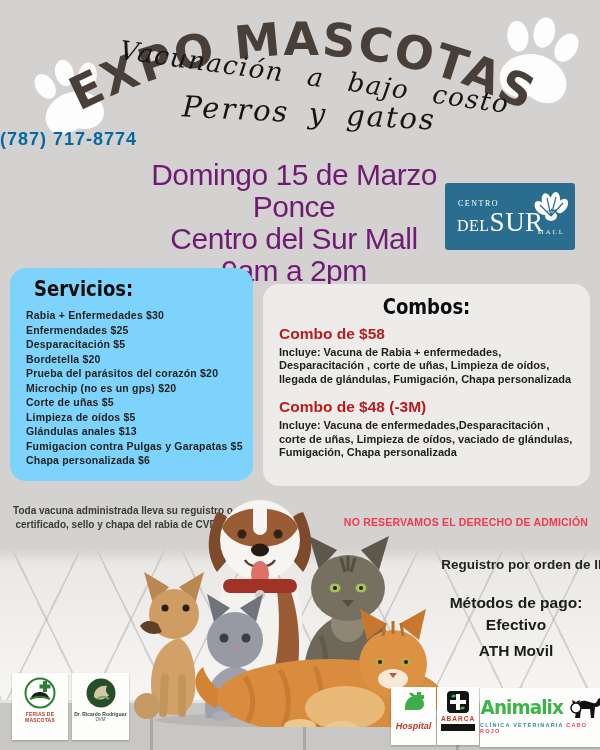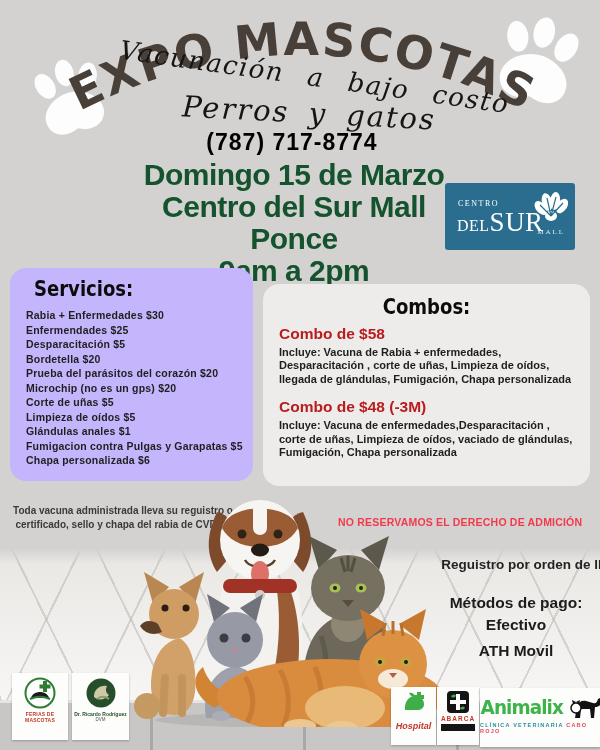--- a/index.html
+++ b/index.html
@@ -20,53 +20,53 @@
 
   
   .paw{position:absolute;z-index:2;}
   .paw-left{left:26px;top:56px;width:84px;height:84px;transform:rotate(-14deg);}
   .paw-right{left:486px;top:12px;width:98px;height:96px;transform:rotate(13deg);}
   .title-arc{position:absolute;left:0;top:0;width:600px;height:150px;z-index:2;}
   .subtitle{position:absolute;z-index:2;color:#161514;white-space:nowrap;
       font-family:"DejaVu Serif",serif;font-style:italic;}
   .subtitle-1{left:118px;top:62px;font-size:26px;letter-spacing:1.5px;word-spacing:14px;transform:rotate(8deg);}
   .subtitle-2{left:182px;top:96px;font-size:29px;letter-spacing:2px;word-spacing:8px;transform:rotate(3deg);}
-  .phone{position:absolute;left:0;top:129px;width:584px;text-align:center;z-index:2;
-      font-weight:bold;font-size:23px;letter-spacing:1px;color:#000000;}
+  .phone{position:absolute;left:0;top:129px;width:584px;z-index:2;
+      font-weight:bold;font-size:18px;letter-spacing:1px;color:#0369a1;}
   .event-block{position:absolute;left:0;top:159px;width:588px;text-align:center;z-index:2;
-      font-weight:bold;font-size:30px;line-height:32px;letter-spacing:-0.5px;color:#14532d;}
+      font-weight:normal;font-size:30px;line-height:32px;letter-spacing:-0.5px;color:#701a75;}
 
   
   .mall-logo{position:absolute;left:445px;top:183px;width:130px;height:67px;background:#2a6d8e;
       border-radius:3px;z-index:3;font-family:"Liberation Serif",serif;color:#ffffff;}
   .ml-centro{position:absolute;left:13px;top:16px;font-size:8px;letter-spacing:1.5px;text-transform:uppercase;}
   .ml-delsur{position:absolute;left:12px;top:24px;display:flex;align-items:baseline;}
   .ml-del{font-size:16px;text-transform:uppercase;letter-spacing:0.5px;}
   .ml-sur{font-size:27px;text-transform:uppercase;letter-spacing:0.5px;}
   .ml-shell{position:absolute;right:7px;top:9px;}
   .ml-mall{position:absolute;right:10px;top:45px;font-size:7px;letter-spacing:2px;text-transform:uppercase;color:#e3edf2;}
 
   
   .panel{position:absolute;z-index:2;border-radius:16px;box-sizing:border-box;}
-  .panel-services{left:10px;top:268px;width:243px;height:213px;background:#c4b5fd;padding:8px 6px 0 16px;}
+  .panel-services{left:10px;top:268px;width:243px;height:213px;background:#7dd3fc;padding:8px 6px 0 16px;}
   .panel-combos{left:263px;top:284px;width:327px;height:202px;background:#edecea;padding:4px 16px 0 16px;}
   .svc-heading{font-family:"DejaVu Sans",sans-serif;font-weight:bold;font-size:22px;color:#0c0c0c;
       transform:scaleX(.82);transform-origin:left;margin:0 0 7px 8px;}
   .svc-item{font-weight:bold;font-size:10.5px;line-height:14.5px;letter-spacing:0.2px;
       color:#1f1f1e;white-space:nowrap;}
   .combos-heading{font-family:"DejaVu Sans",sans-serif;font-weight:bold;font-size:22px;color:#0c0c0c;
       text-align:center;transform:scaleX(.82);margin:6px 0 4px 0;}
   .combo-title{font-weight:bold;font-size:15.5px;color:#b91c1c;margin-top:6px;}
   .combo-details{font-weight:bold;font-size:11px;line-height:13.4px;color:#1e1e1d;margin-top:3px;}
   .combo+.combo{margin-top:12px;}
 
   
   .registry-note{position:absolute;left:4px;top:504px;width:238px;z-index:2;text-align:center;
       font-weight:bold;font-size:10px;line-height:13.5px;color:#3a3a39;}
-  .admission-notice{position:absolute;left:338px;top:516px;width:256px;z-index:3;text-align:left;
+  .admission-notice{position:absolute;left:338px;top:516px;width:256px;z-index:3;text-align:center;
       font-weight:bold;font-size:10.5px;letter-spacing:0.2px;color:#f23a4c;white-space:nowrap;}
   .arrival-note{position:absolute;left:390px;top:557px;width:206px;z-index:3;text-align:center;
       font-weight:bold;font-size:13.5px;color:#232322;white-space:nowrap;margin-left:48px;}
   .payment{position:absolute;left:416px;top:594px;width:200px;z-index:3;text-align:center;
       font-weight:bold;color:#1c1c1b;}
   .payment-heading{font-size:15.5px;}
   .payment-method{font-size:15.5px;line-height:26px;}
 
   
   .animals{position:absolute;left:95px;top:482px;width:370px;height:245px;z-index:2;}
@@ -128,22 +128,22 @@
     </text>
   </svg>
 
   <div class="subtitle subtitle-1">Vacunación a bajo costo</div>
   <div class="subtitle subtitle-2">Perros y gatos</div>
 
   <div class="phone">(787) 717-8774</div>
 
   <div class="event-block">
     <div>Domingo 15 de Marzo</div>
+    <div>Ponce</div>
     <div>Centro del Sur Mall</div>
-    <div>Ponce</div>
     <div>9am a 2pm</div>
   </div>
 
   <div class="mall-logo">
     <div class="ml-centro">Centro</div>
     <div class="ml-delsur">
       <span class="ml-del">Del</span>
       <span class="ml-sur">Sur</span>
     </div>
     <svg class="ml-shell" width="34" height="32" viewBox="0 0 34 32">
@@ -165,21 +165,21 @@
     <div class="svc-heading">Servicios:</div>
     <div>
       <div class="svc-item">Rabia + Enfermedades $30</div>
       <div class="svc-item">Enfermendades $25</div>
       <div class="svc-item">Desparacitación $5</div>
       <div class="svc-item">Bordetella $20</div>
       <div class="svc-item">Prueba del parásitos del corazón $20</div>
       <div class="svc-item">Microchip (no es un gps) $20</div>
       <div class="svc-item">Corte de uñas $5</div>
       <div class="svc-item">Limpieza de oídos $5</div>
-      <div class="svc-item">Glándulas anales $1</div>
+      <div class="svc-item">Glándulas anales $13</div>
       <div class="svc-item">Fumigacion contra Pulgas y Garapatas  $5</div>
       <div class="svc-item">Chapa personalizada $6</div>
     </div>
   </div>
 
   <div class="panel panel-combos">
     <div class="combos-heading">Combos:</div>
     <div class="combo">
       <div class="combo-title">Combo de $58</div>
       <div class="combo-details">Incluye: Vacuna de Rabia + enfermedades, Desparacitación , corte de uñas, Limpieza de oídos, llegada de glándulas, Fumigación, Chapa personalizada</div>

